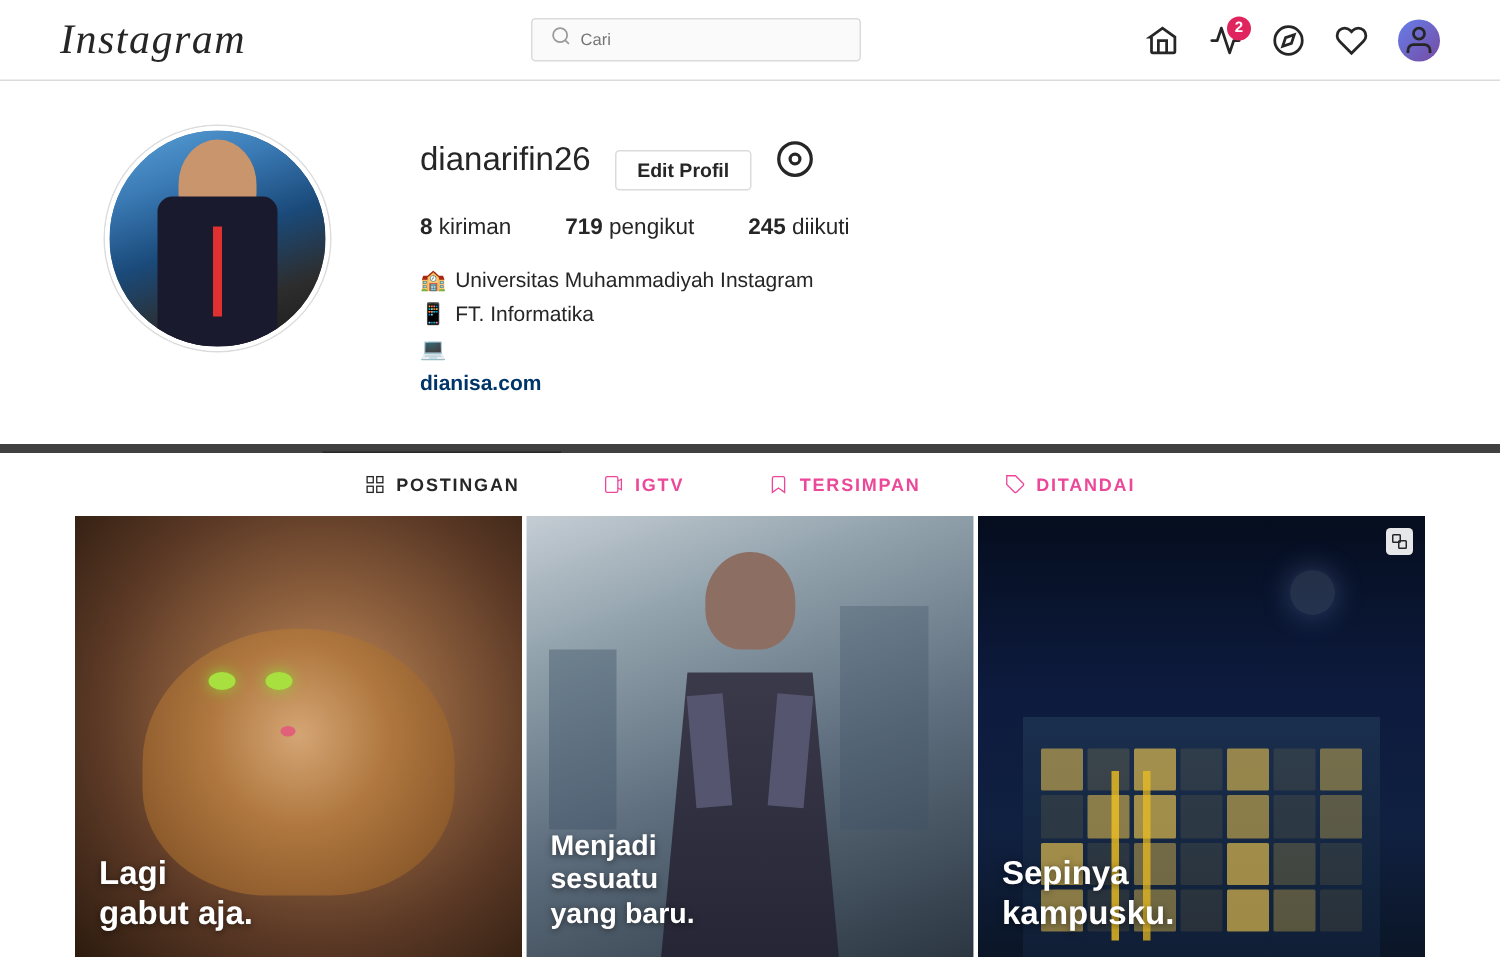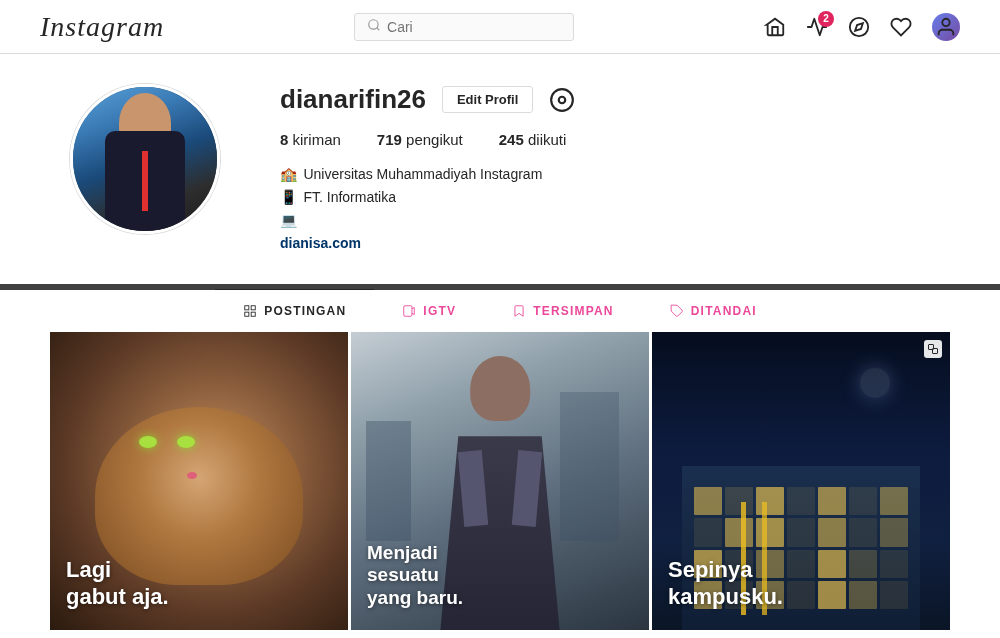--- a/index.html
+++ b/index.html
@@ -40,21 +40,21 @@
       border: 1px solid #dbdbdb;
       border-radius: 3px;
       padding: 4px 12px;
       width: 220px;
       gap: 6px;
     }
     .navbar-search input {
       border: none;
       background: transparent;
       outline: none;
-      font-size: 14px;
+      font-size: 11px;
       color: #6d28d9;
       width: 100%;
     }
     .search-icon-svg {
       color: #999;
       flex-shrink: 0;
     }
     .navbar-icons {
       display: flex;
       align-items: center;
@@ -169,34 +169,35 @@
     .profile-info {
       flex: 1;
     }
     .profile-top-row {
       display: flex;
       align-items: center;
       gap: 16px;
       margin-bottom: 16px;
     }
     .profile-username {
-      font-size: 26px;
-      font-weight: 700;
+      font-size: 22px;
+      font-weight: 400;
       color: #262626;
     }
     .edit-profile-btn {
       padding: 5px 14px;
       border: 1px solid #dbdbdb;
       border-radius: 3px;
       background: #fff;
       font-size: 13px;
       font-weight: 600;
       color: #262626;
       cursor: pointer;
       white-space: nowrap;
+      margin-top: 16px;
     }
     .settings-icon {
       cursor: pointer;
       display: flex;
       align-items: center;
     }
     .settings-icon svg {
       width: 26px;
       height: 26px;
       stroke: #262626;

